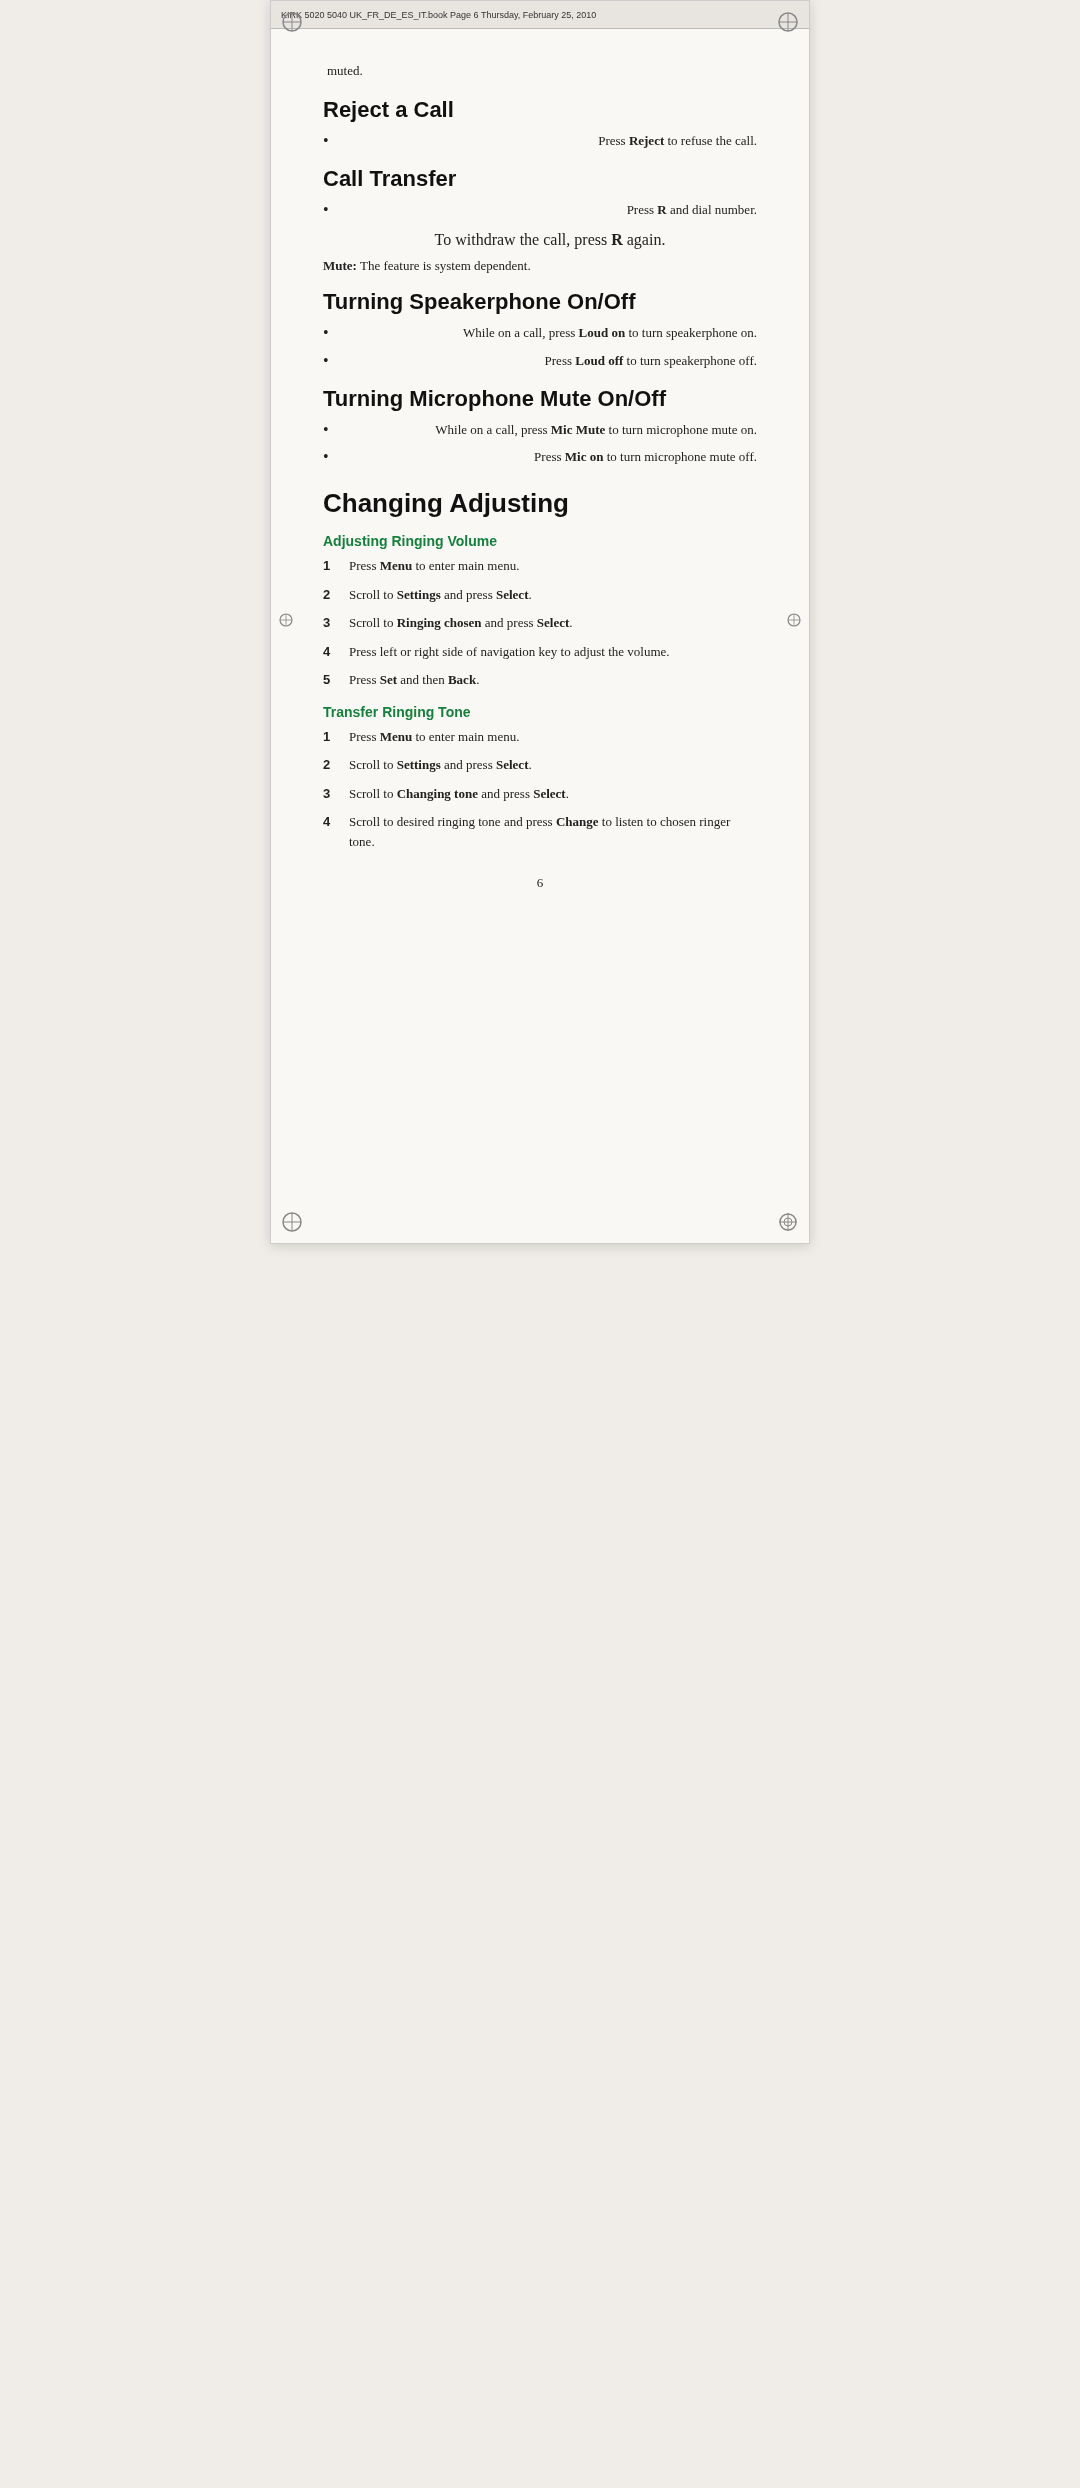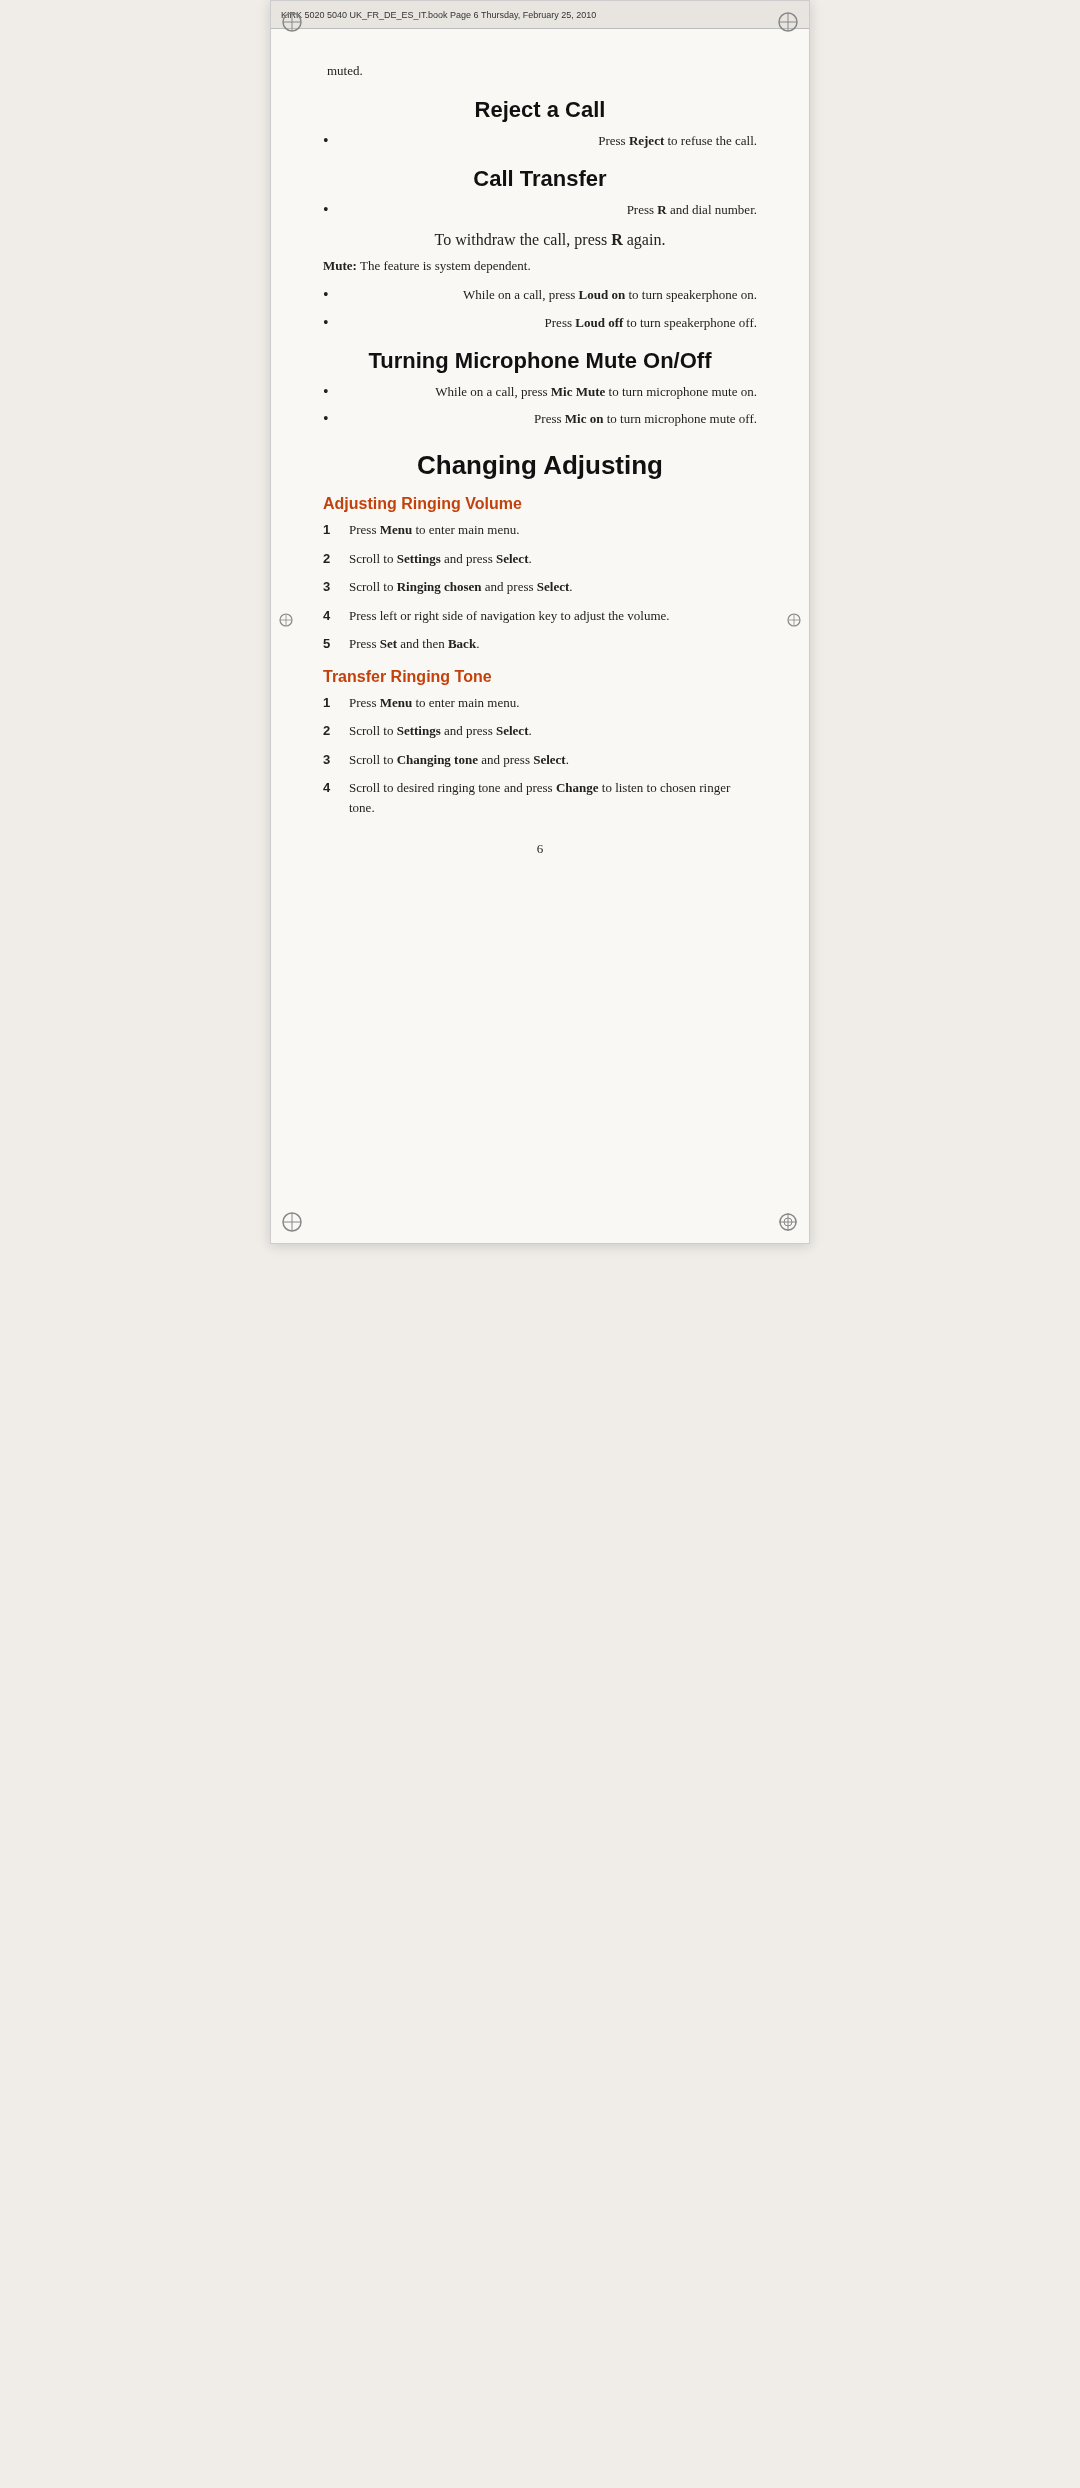--- a/index.html
+++ b/index.html
@@ -68,28 +68,27 @@
     }
 
     
     .section-h2 {
       font-family: Arial, Helvetica, sans-serif;
       font-size: 22px;
       font-weight: bold;
       color: #111;
       margin-top: 14px;
       margin-bottom: 8px;
-      text-align: center;
     }
 
     .section-h3 {
       font-family: Arial, Helvetica, sans-serif;
-      font-size: 16px;
+      font-size: 14px;
       font-weight: bold;
-      color: #c2410c;
+      color: #15803d;
       margin-top: 14px;
       margin-bottom: 7px;
     }
 
     
     .bullet-item {
       display: flex;
       align-items: flex-start;
       margin-bottom: 7px;
       font-size: 13px;
@@ -245,20 +244,21 @@
       <span class="bullet-dot">•</span>
       <span class="bullet-text">Press <span class="bold">R</span> and dial number.</span>
     </div>
     <div class="indent-line">
       To withdraw the call, press <span class="bold">R</span> again.
     </div>
     <div class="note-line">
       <span class="bold">Mute:</span> The feature is system dependent.
     </div>
 
+    <h2 class="section-h2">Turning Speakerphone On/Off</h2>
     <div class="bullet-item">
       <span class="bullet-dot">•</span>
       <span class="bullet-text">While on a call, press <span class="bold">Loud on</span> to turn speakerphone on.</span>
     </div>
     <div class="bullet-item">
       <span class="bullet-dot">•</span>
       <span class="bullet-text">Press <span class="bold">Loud off</span>  to turn speakerphone off.</span>
     </div>
 
     <h2 class="section-h2">Turning Microphone Mute On/Off</h2>

